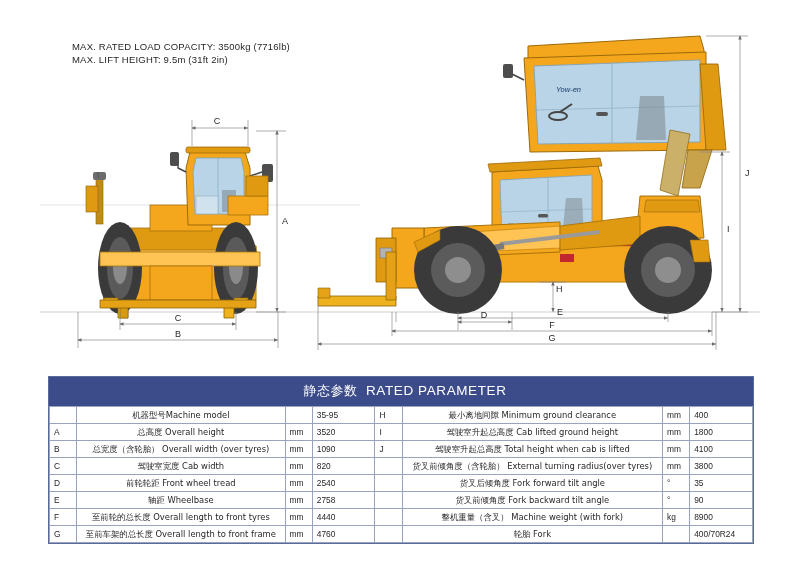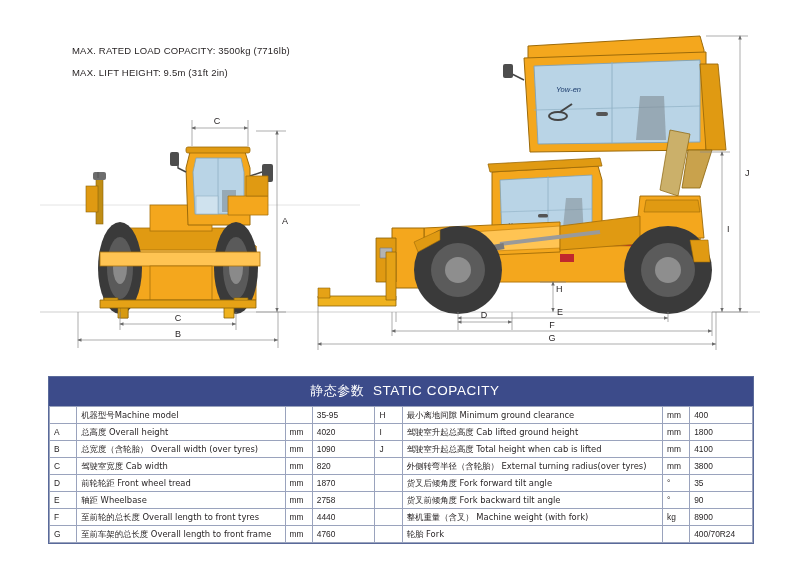--- a/index.html
+++ b/index.html
@@ -7,21 +7,21 @@
   body {
     width:800px; height:583px; position:relative;
     background:#ffffff;
     font-family:"Liberation Sans", sans-serif;
     color:#231f20;
     overflow:hidden;
   }
   
   .note {
     position:absolute; left:72px; top:40px;
-    font-size:9.5px; line-height:22px; letter-spacing:.2px;
+    font-size:9.5px; line-height:13px; letter-spacing:.2px;
     color:#231f20; white-space:pre;
   }
   
   .drawing { position:absolute; left:0; top:0; width:800px; height:370px; }
   svg.dw { position:absolute; left:0; top:0; }
   
   .spec-table {
     position:absolute; left:48px; top:376px; width:706px;
     border:1px solid #5a6a9a;
     background:#fff;
@@ -45,21 +45,21 @@
   }
   table.grid td {
     border:1px solid #9aa3bd;
     padding:2px 4px;
     height:16.4px;
     line-height:12px;
     vertical-align:middle;
     white-space:nowrap;
     overflow:hidden;
   }
-  td.lbl  { width:196px; padding-left:6px; }
+  td.lbl  { width:196px; padding-left:6px;text-align:center; }
   td.unit { width:26px;  text-align:left; padding-left:4px; }
   td.val  { width:60px;  text-align:left; padding-left:5px; }
   td.mid  { border-left:1px solid #9aa3bd; }
   .cnfont { font-family:"DejaVu Sans", sans-serif;padding-left:8px; }
 </style>
 </head>
 <body>
 
 <div class="drawing">
 <svg class="dw" width="800" height="372" viewBox="0 0 800 372">
@@ -254,39 +254,39 @@
     <text x="552" y="341" text-anchor="middle">G</text>
   </g>
 </svg>
 </div>
 
 <div class="note"><span>MAX. RATED LOAD COPACITY: 3500kg (7716lb)</span>
 <span>MAX. LIFT HEIGHT: 9.5m (31ft 2in)</span></div>
 
 <div class="spec-table">
   <div class="spec-title">
-    <span class="cn cnfont">静态参数</span>&nbsp;&nbsp;<span class="en">STATIC COPACITY</span>
+    <span class="cn cnfont">静态参数</span>&nbsp;&nbsp;<span class="en">RATED PARAMETER</span>
   </div>
   <table class="grid">
     <tbody>
       <tr>
         <td class="unit"></td>
         <td class="lbl cnfont">机器型号Machine model</td>
         <td class="unit"></td>
         <td class="val">35-95</td>
         <td class="unit mid">H</td>
         <td class="lbl cnfont">最小离地间隙 Minimum ground clearance</td>
         <td class="unit">mm</td>
         <td class="val">400</td>
       </tr>
       <tr>
         <td class="unit">A</td>
         <td class="lbl cnfont">总高度  Overall height</td>
         <td class="unit">mm</td>
-        <td class="val">4020</td>
+        <td class="val">3520</td>
         <td class="unit mid">I</td>
         <td class="lbl cnfont">驾驶室升起总高度   Cab lifted ground height</td>
         <td class="unit">mm</td>
         <td class="val">1800</td>
       </tr>
       <tr>
         <td class="unit">B</td>
         <td class="lbl cnfont">总宽度（含轮胎）  Overall width (over tyres)</td>
         <td class="unit">mm</td>
         <td class="val">1090</td>
@@ -294,29 +294,29 @@
         <td class="lbl cnfont">驾驶室升起总高度   Total height when cab is lifted</td>
         <td class="unit">mm</td>
         <td class="val">4100</td>
       </tr>
       <tr>
         <td class="unit">C</td>
         <td class="lbl cnfont">驾驶室宽度  Cab width</td>
         <td class="unit">mm</td>
         <td class="val">820</td>
         <td class="unit mid"></td>
-        <td class="lbl cnfont">外侧转弯半径（含轮胎）  External turning radius(over tyres)</td>
+        <td class="lbl cnfont">货叉前倾角度（含轮胎）  External turning radius(over tyres)</td>
         <td class="unit">mm</td>
         <td class="val">3800</td>
       </tr>
       <tr>
         <td class="unit">D</td>
         <td class="lbl cnfont">前轮轮距  Front wheel tread</td>
         <td class="unit">mm</td>
-        <td class="val">1870</td>
+        <td class="val">2540</td>
         <td class="unit mid"></td>
         <td class="lbl cnfont">货叉后倾角度  Fork forward tilt angle</td>
         <td class="unit">°</td>
         <td class="val">35</td>
       </tr>
       <tr>
         <td class="unit">E</td>
         <td class="lbl cnfont">轴距  Wheelbase</td>
         <td class="unit">mm</td>
         <td class="val">2758</td>

